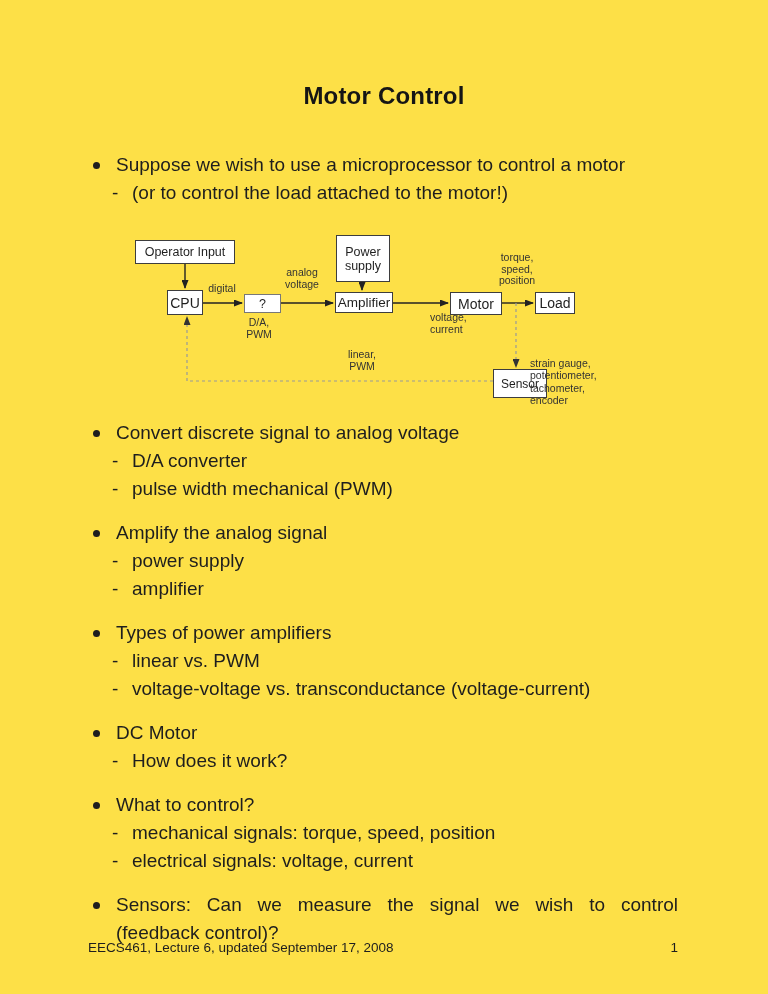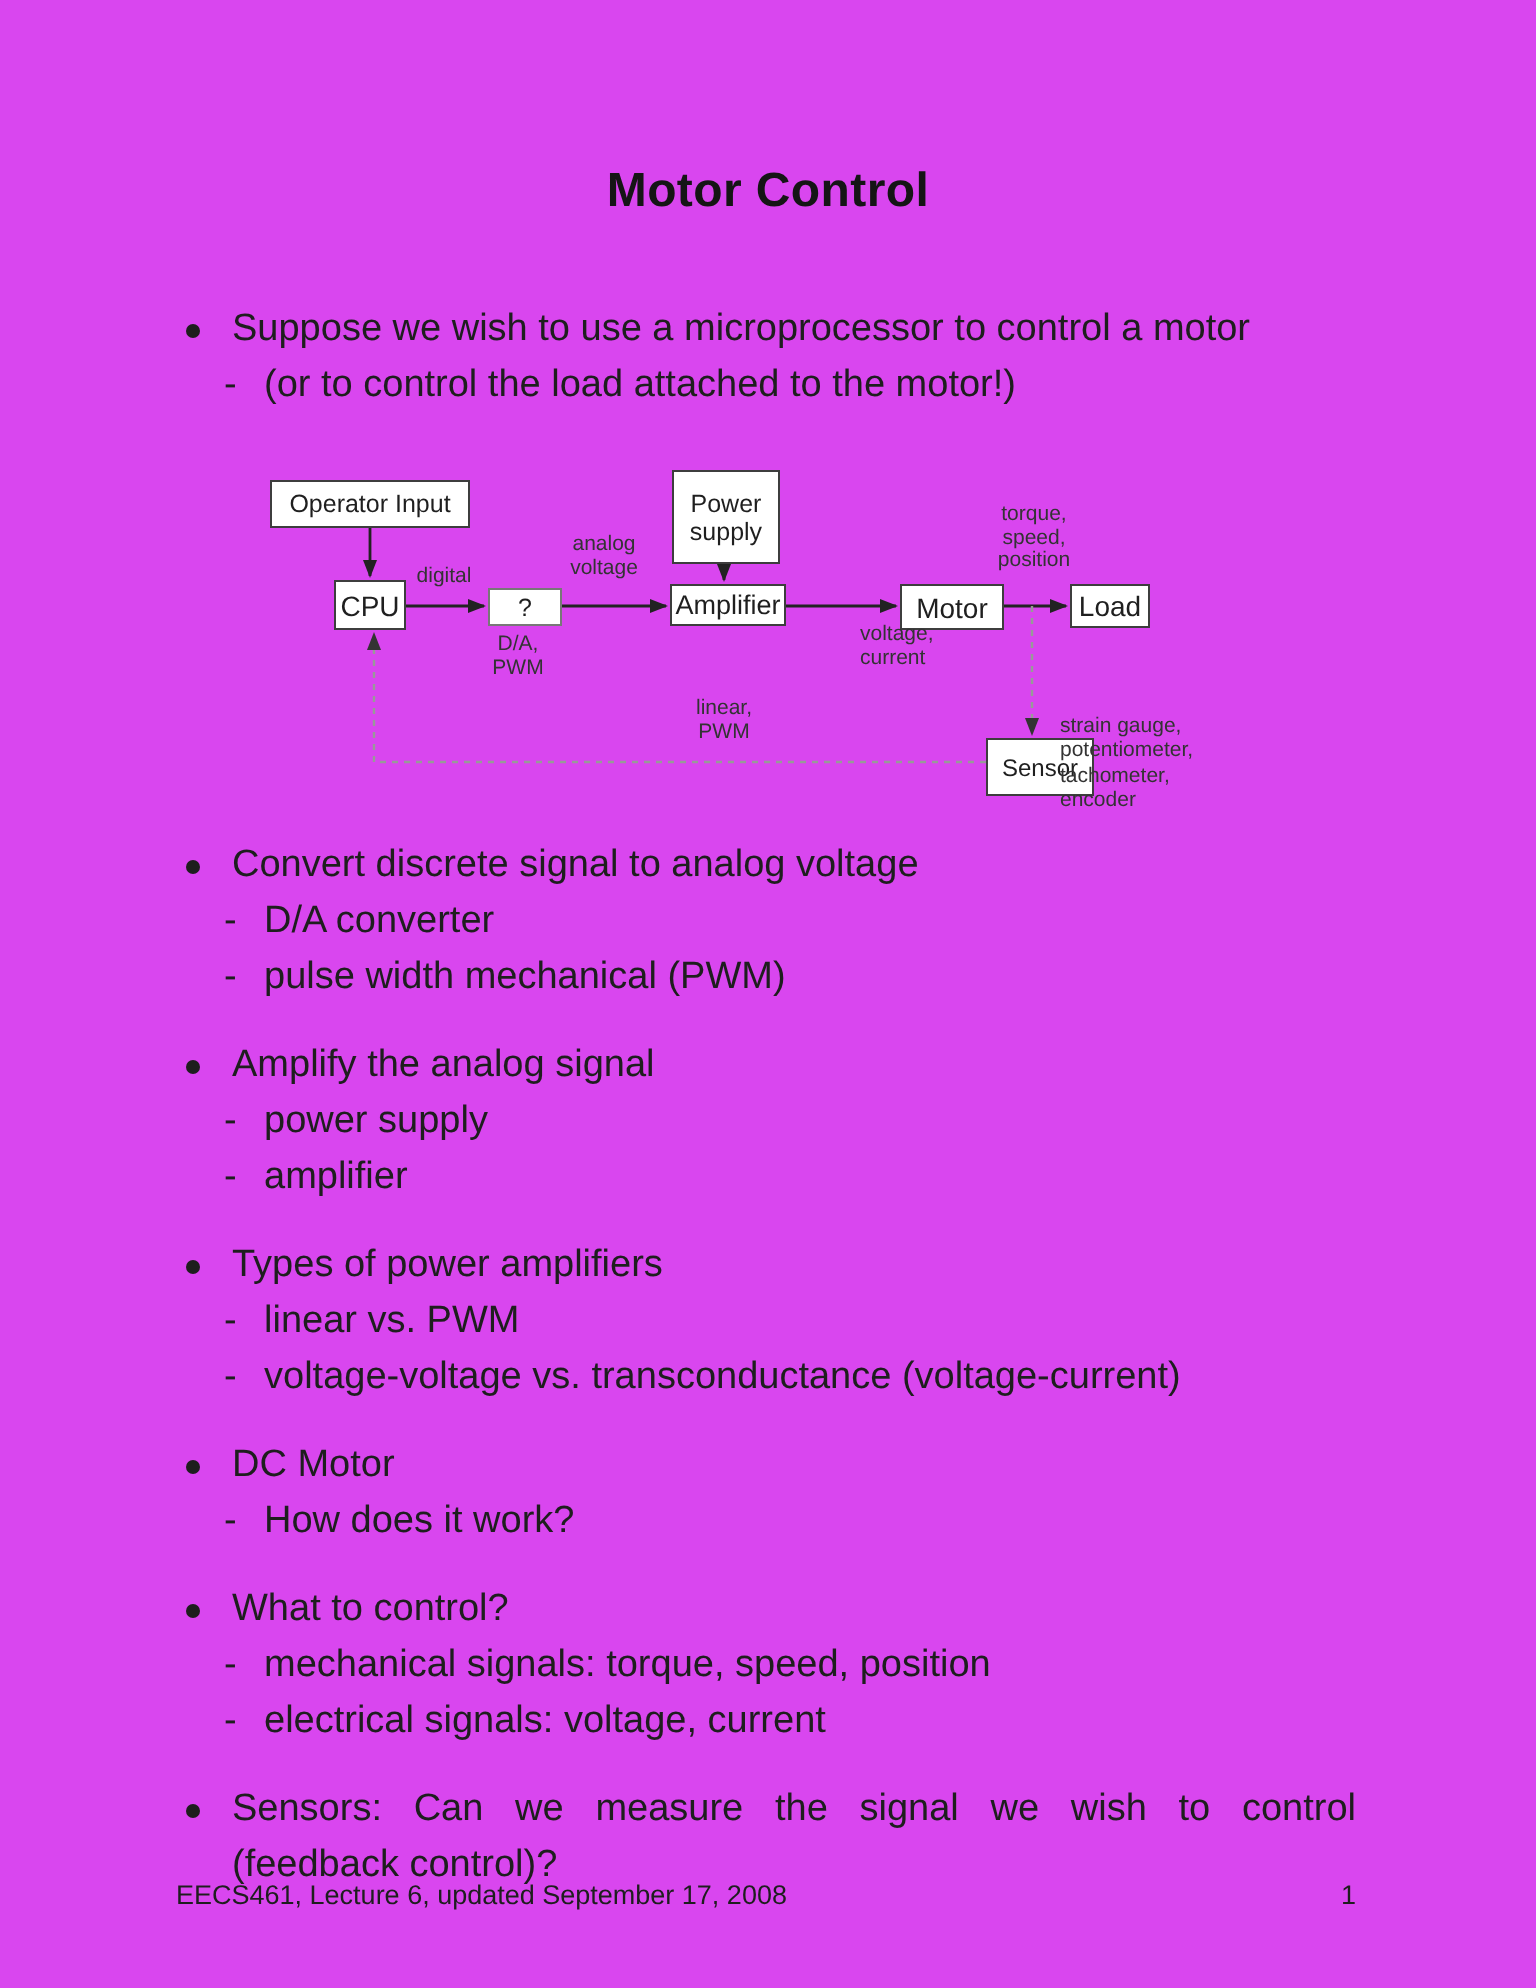--- a/index.html
+++ b/index.html
@@ -1,17 +1,17 @@
 <!DOCTYPE html>
 <html><head>
 <meta charset="utf-8">
 <style>
   html,body { margin:0; padding:0; background:#ffffff; }
   .page {
-    position:relative; width:768px; height:994px; background:#d946ef;
+    position:relative; width:768px; height:994px; background:#fde047;
     font-family:"Liberation Sans", sans-serif; color:#1e1e1e; overflow:hidden;
   }
   
   .title {
     position:absolute; top:82px; left:0; width:100%; margin:0;
     text-align:center; font-size:24px; font-weight:bold; letter-spacing:.2px; color:#151515;
   }
   
   .list { position:absolute; left:90px; width:588px; font-size:19px; line-height:28px; }
   .top-list  { top:151px; }

